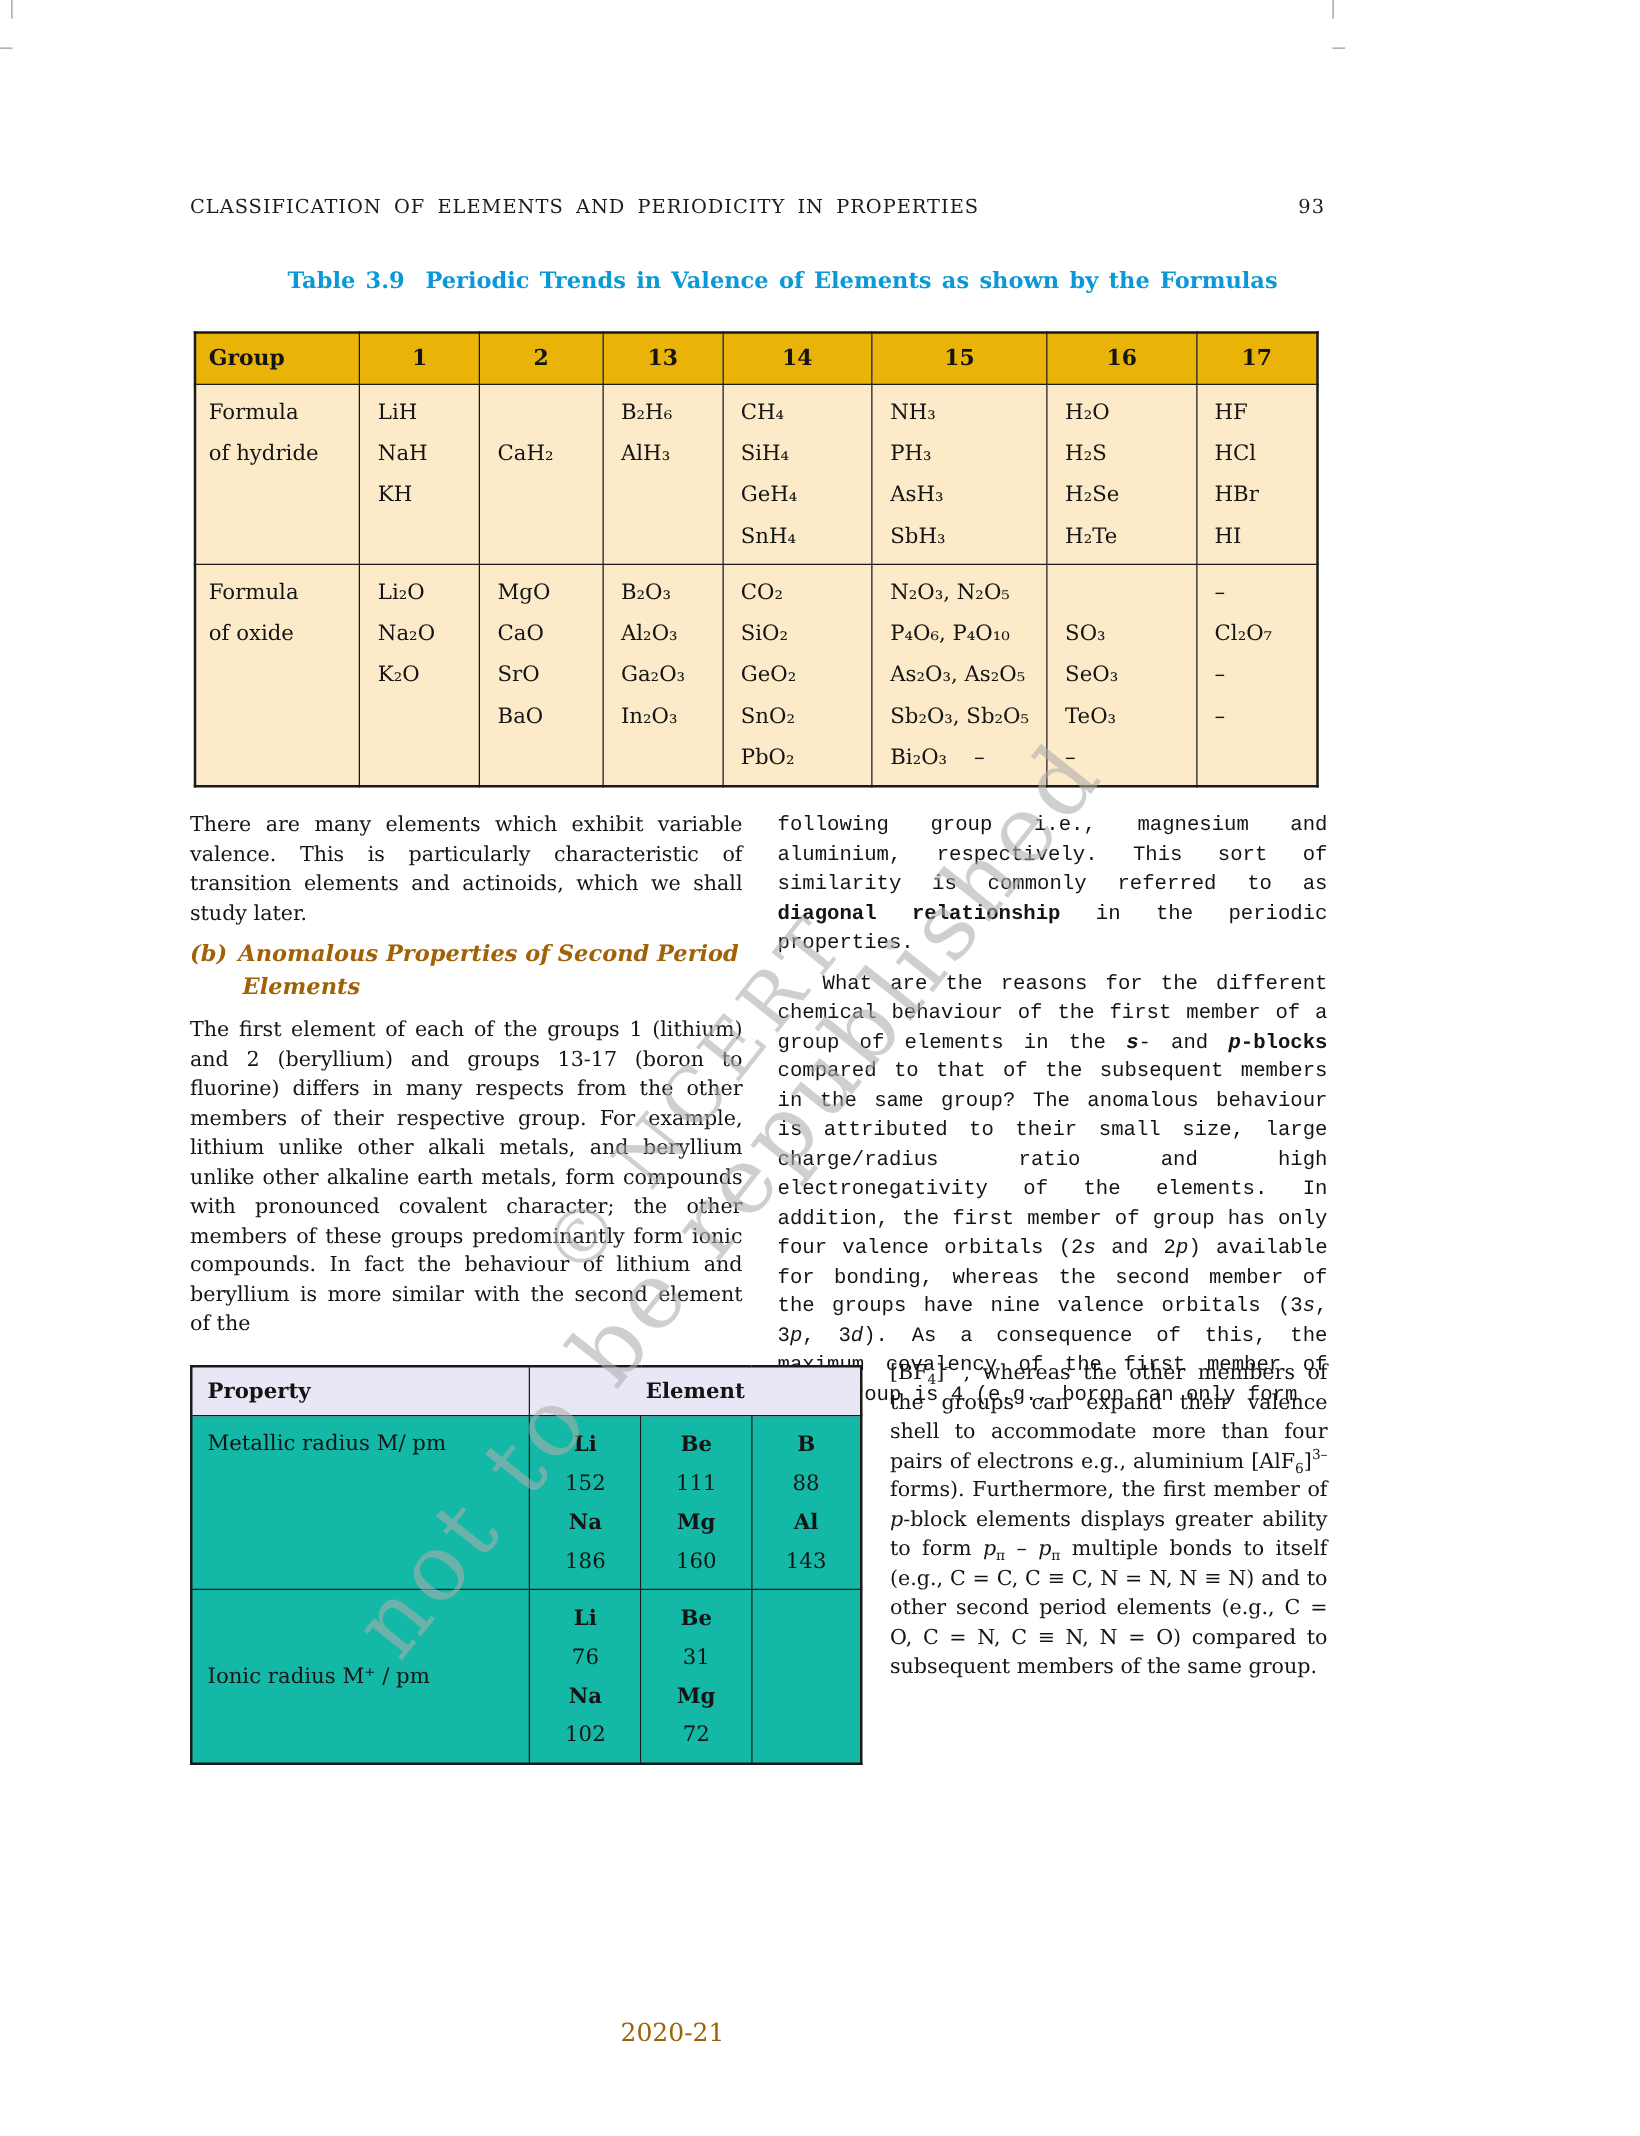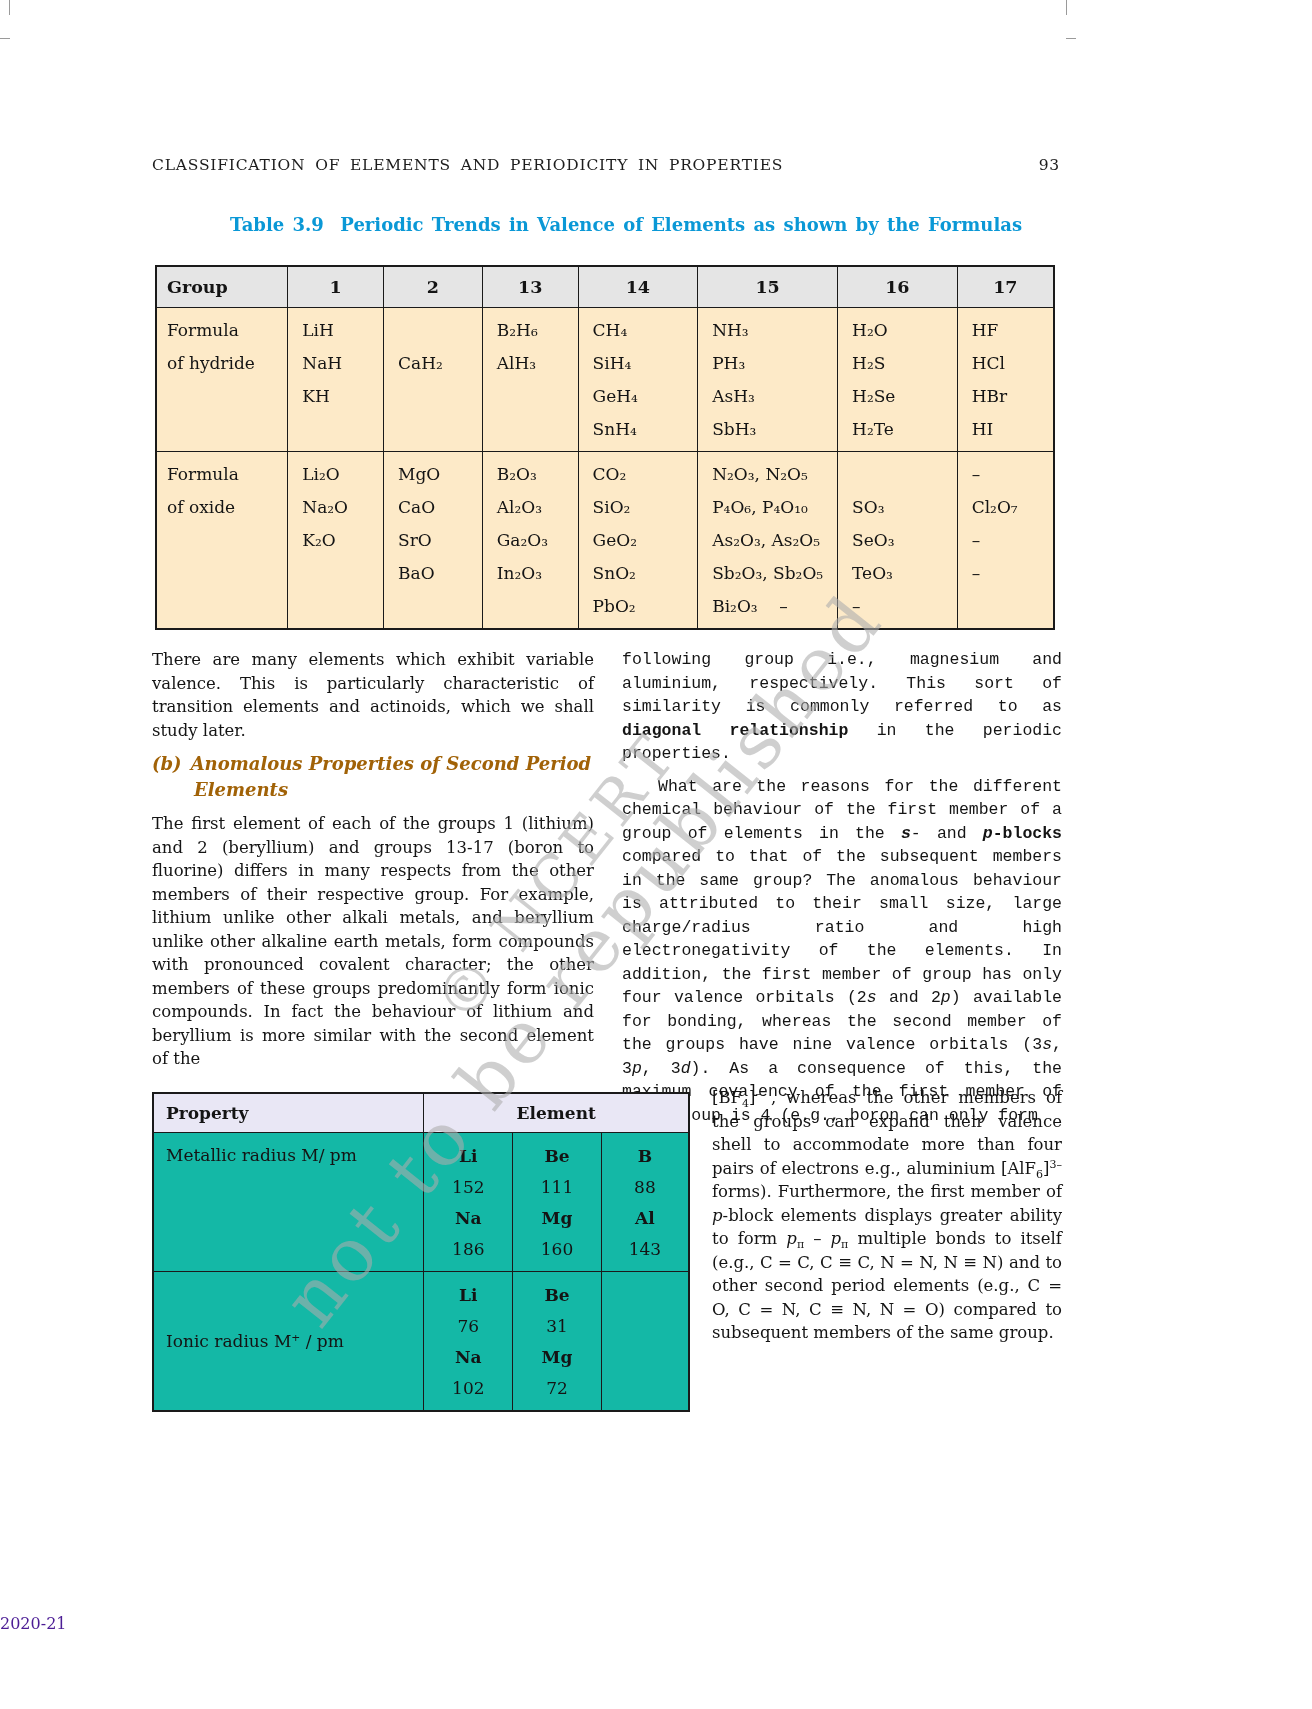--- a/index.html
+++ b/index.html
@@ -36,21 +36,21 @@
 
   
   table{border-collapse:collapse;}
   .ptable{
     position:absolute;left:155px;top:265px;width:900px;
     font-size:17px;
   }
   .ptable th,.ptable td{border:1px solid #1a1a1a;}
   .ptable{border:2px solid #1a1a1a;}
   .ptable thead th{
-    background:#e5e5e5;height:38px;font-weight:bold;text-align:center;font-size:17.5px;
+    background:#eab308;height:38px;font-weight:bold;text-align:center;font-size:17.5px;
   }
   .ptable thead th.glabel{text-align:left;padding-left:10px;}
   .ptable tbody td{
     background:#fdeac8;vertical-align:top;padding:6px 2px 5px 14px;
   }
   .ptable tbody td.glabel{padding-left:10px;}
   .ptable .tline{line-height:33px;white-space:nowrap;}
 
   
   .bodycol{position:absolute;font-size:16.5px;line-height:23.5px;text-align:justify;color:#141414;}
@@ -89,22 +89,22 @@
     position:absolute;z-index:4;pointer-events:none;
     color:rgba(173,173,173,0.58);white-space:nowrap;
     font-family:"DejaVu Serif","Liberation Serif",serif;
   }
   .wm1{left:448px;top:978px;font-size:60px;letter-spacing:6px;
        transform:rotate(-51.5deg);transform-origin:0 50%;}
   .wm2{left:300px;top:1272px;font-size:74px;letter-spacing:5px;
        transform:rotate(-51.5deg);transform-origin:0 50%;}
 
   .footer{
-    position:absolute;left:0;right:0;top:1614px;text-align:left;
-    font-size:16px;color:#4c1d95;
+    position:absolute;left:0;right:0;top:1614px;text-align:center;
+    font-size:20px;color:#a16207;
   }
 </style>
 </head>
 <body>
 
 <div class="page">
 
   <div class="mark" style="left:9px;top:0;width:1px;height:15px;"></div>
   <div class="mark" style="left:0;top:38px;width:10px;height:1px;"></div>
   <div class="mark" style="right:9px;top:0;width:1px;height:15px;"></div>

